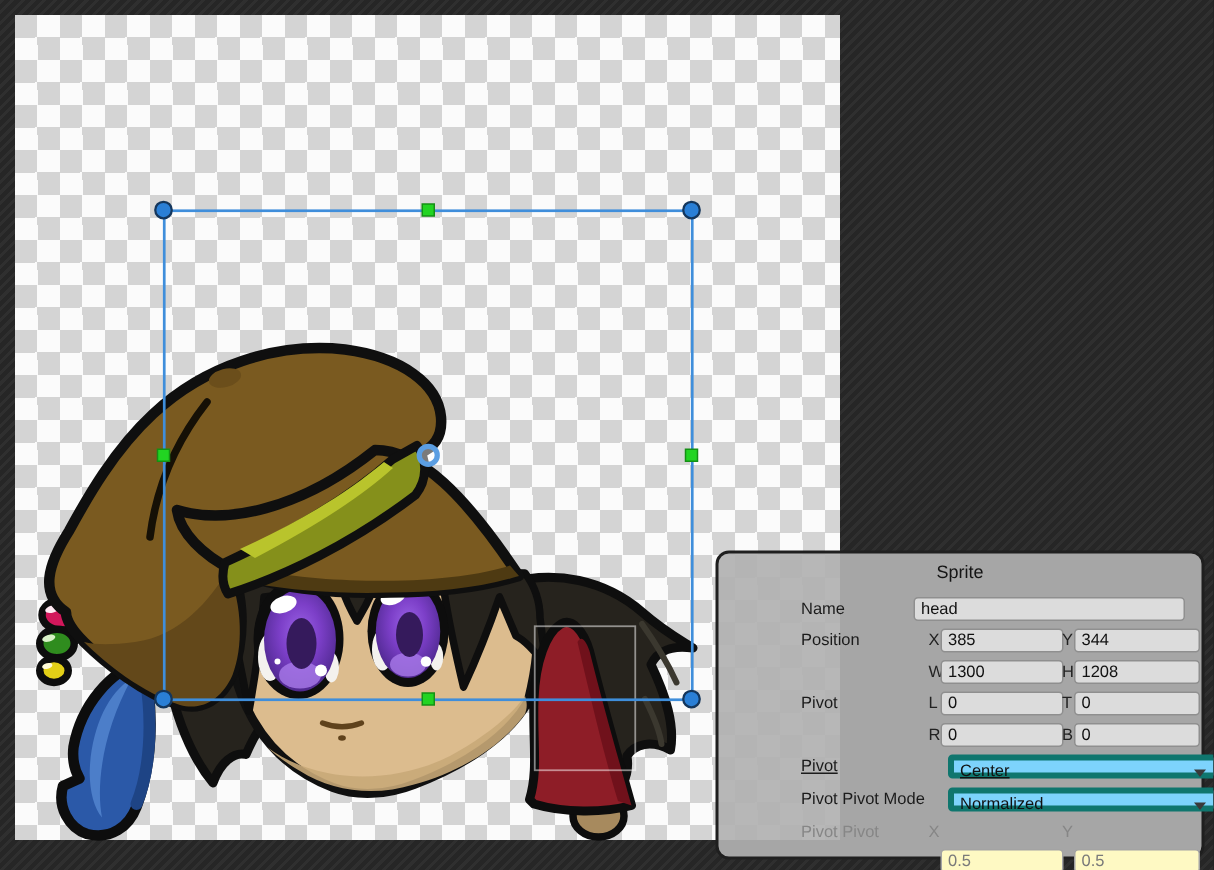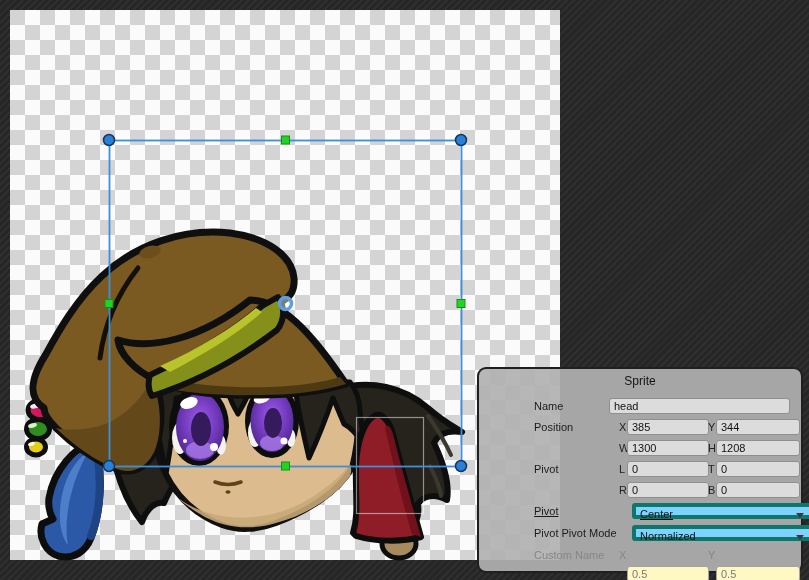--- a/index.html
+++ b/index.html
@@ -179,20 +179,20 @@
       <span>Center</span>
       <span class="dd-arrow"></span>
     </div>
 
     <div class="lbl r-pum">Pivot Pivot Mode</div>
     <div class="dropdown col-full r-pum">
       <span>Normalized</span>
       <span class="dd-arrow"></span>
     </div>
 
-    <div class="lbl disabled r-cp">Custom Name</div>
+    <div class="lbl disabled r-cp">Pivot Pivot</div>
     <div class="prefix disabled p1 r-cp">X</div>
     <div class="fld disabled f1 r-cp"><input readonly="" value="0.5" style=""></div>
     <div class="prefix disabled p2 r-cp">Y</div>
     <div class="fld disabled f2 r-cp"><input readonly="" value="0.5" style=""></div>
   </div>
 
 </div>
 
 </body></html>

